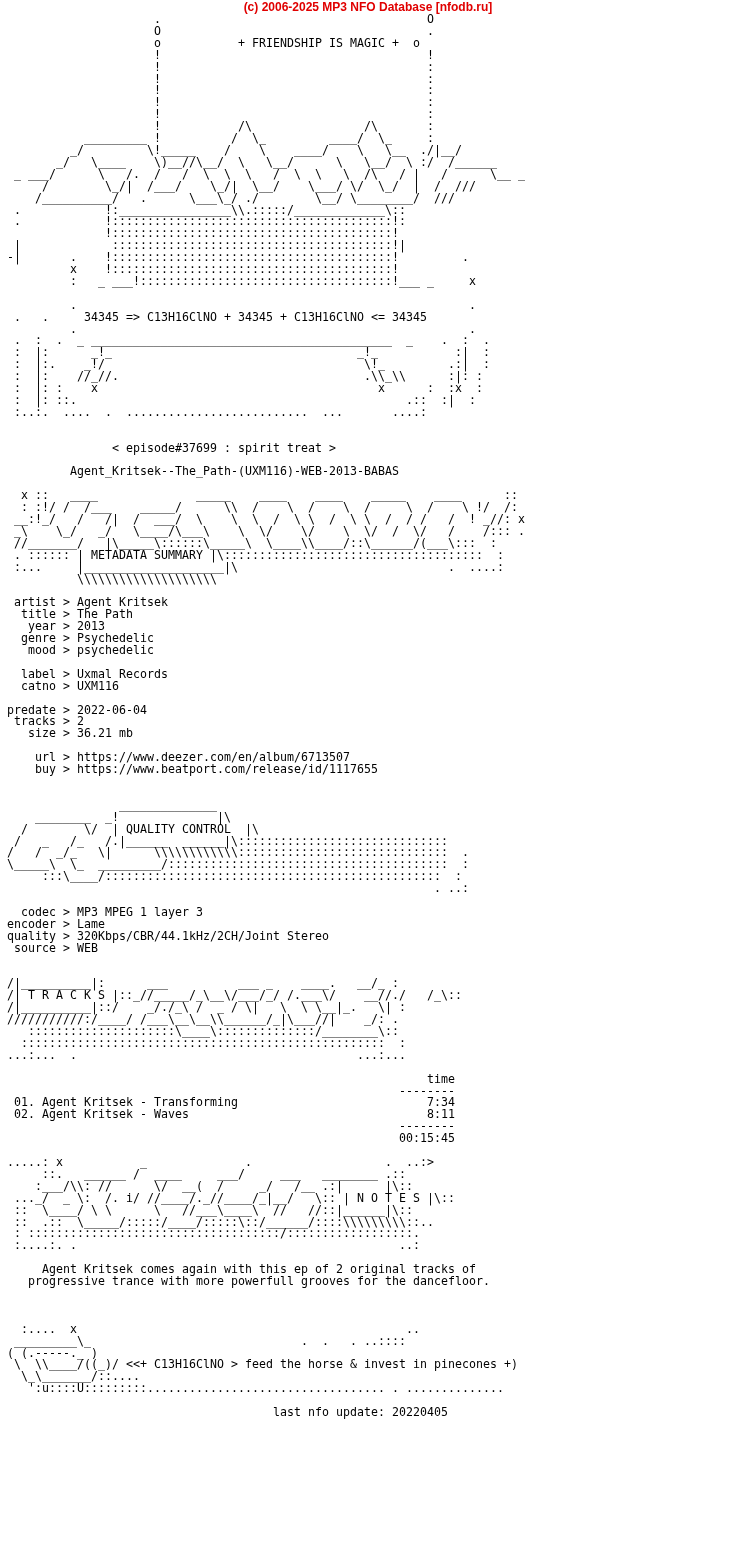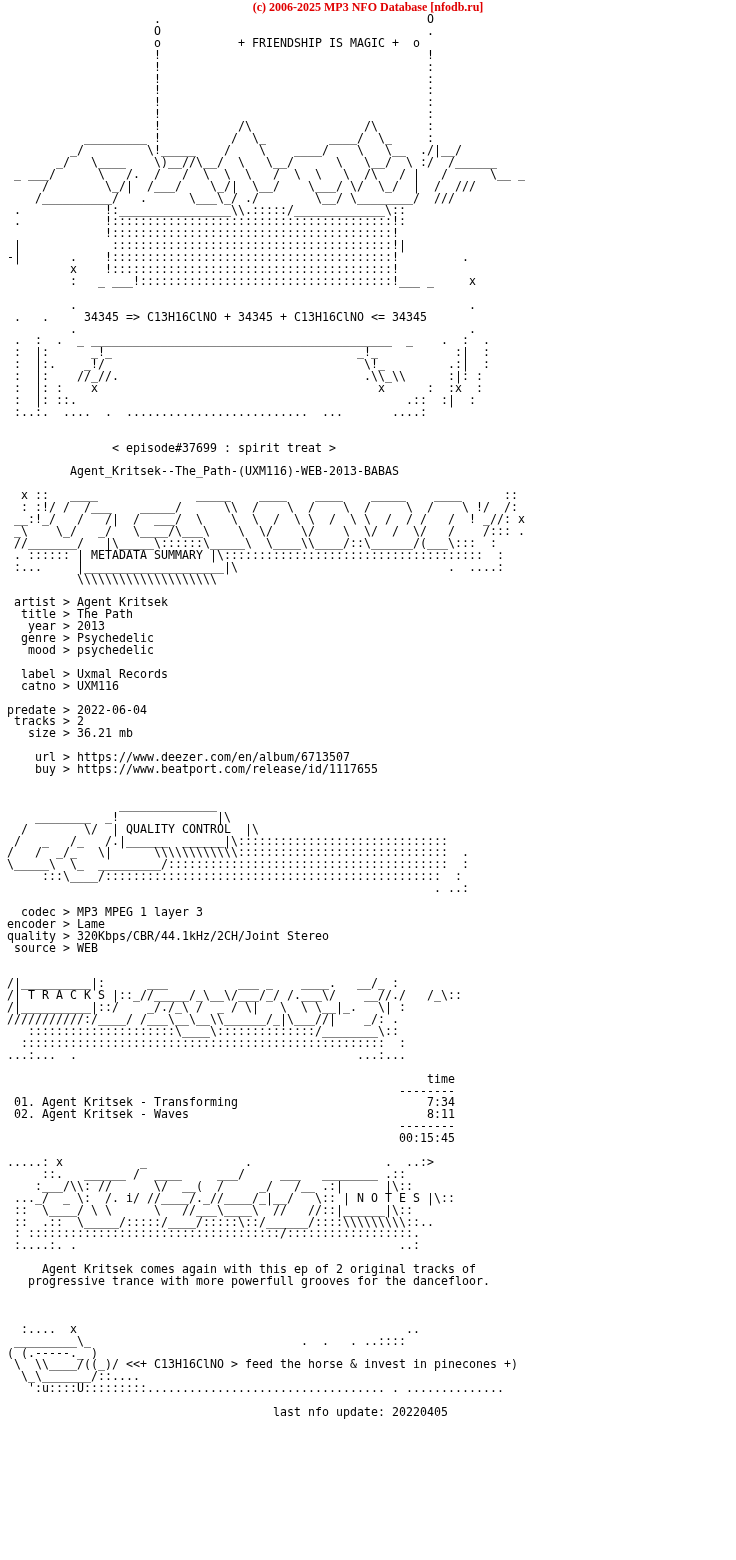--- a/index.html
+++ b/index.html
@@ -13,21 +13,21 @@
     overflow: hidden;
     font-family: "DejaVu Sans Mono", "Liberation Mono", monospace;
   }
   #nfo {
     position: relative;
     width: 736px;
     height: 1560px;
   }
   .hdr {
     color: #e00000;
-    font-family: Liberation Serif, serif;
+    font-family: Liberation Sans, sans-serif;
     font-size: 12px;
     line-height: 13px;
     font-weight: bold;
     text-align: center;
     white-space: pre;
     margin: 0;
     padding: 1px 0 0 0;
     letter-spacing: 0px;
   }
   pre.art {

